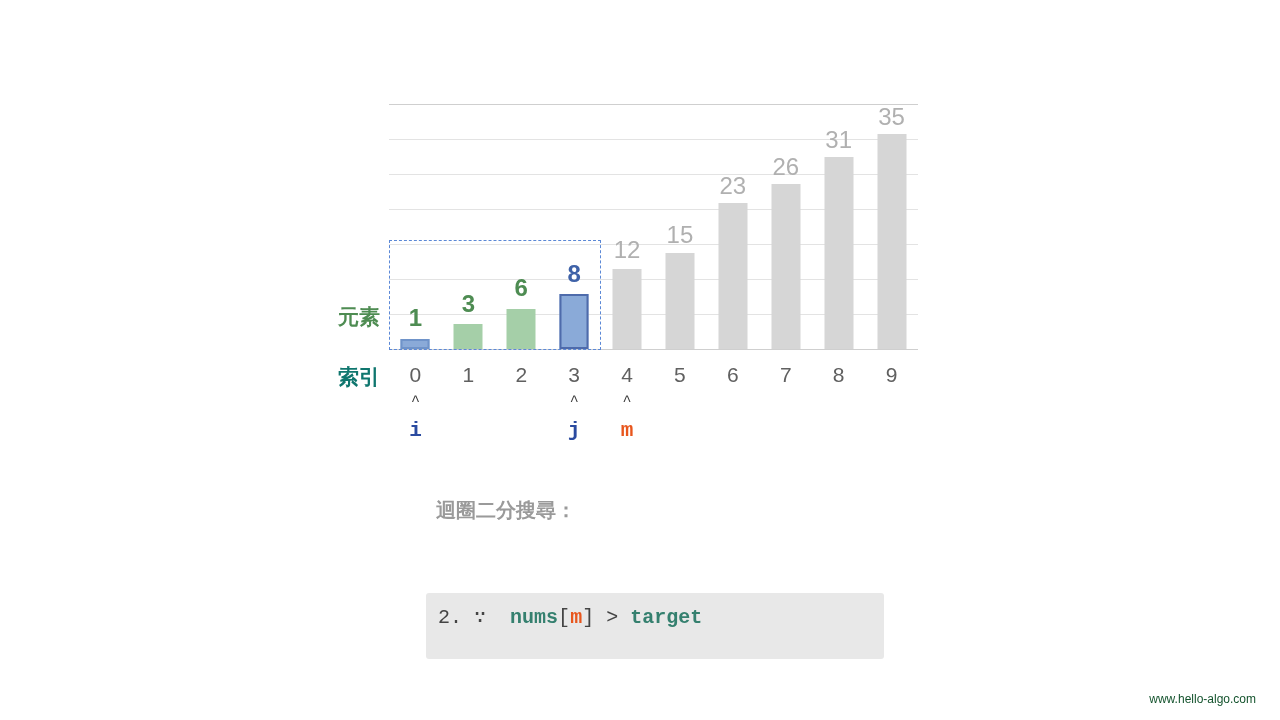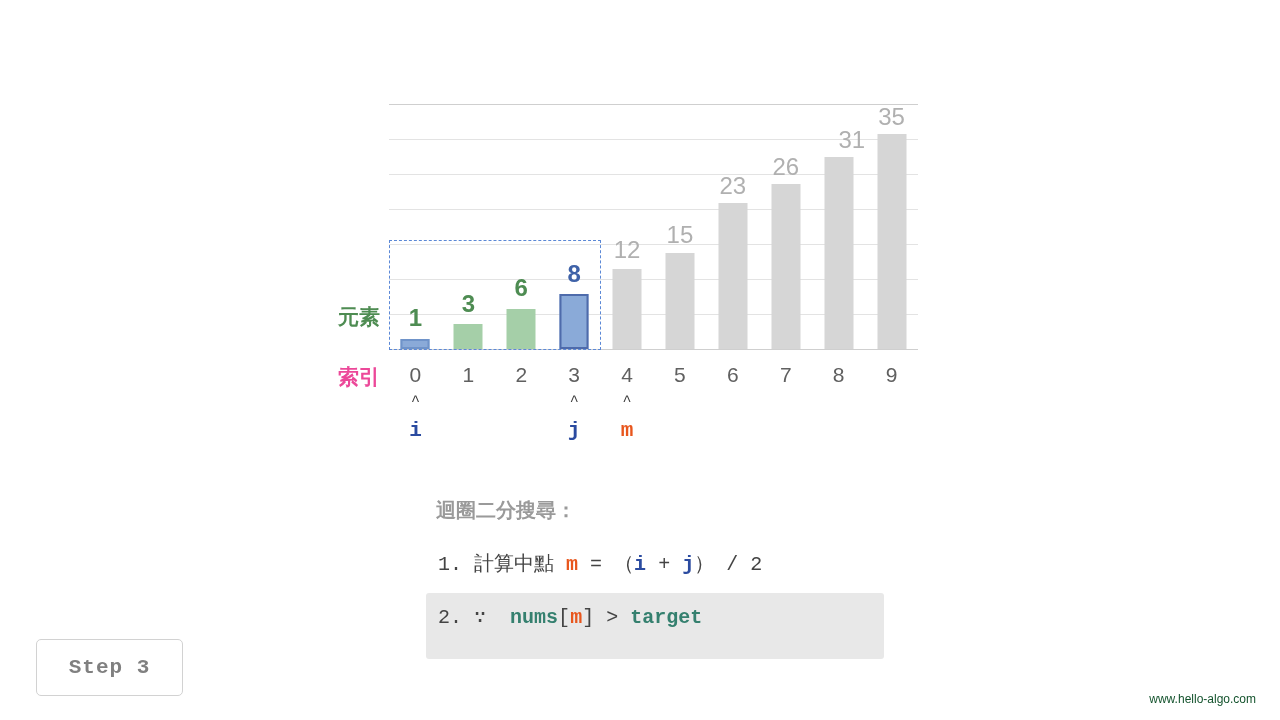--- a/index.html
+++ b/index.html
@@ -109,21 +109,21 @@
     font-weight: bold;
     font-family: "Liberation Sans", sans-serif;
     margin-left: 15px;
   }
   .row-label.elem {
     color: #4e8c52;
     left: 323px;
     top: 303px;
   }
   .row-label.index {
-    color: #ec4899;
+    color: #0f766e;
     left: 323px;
     top: 363px;
   }
 
   .index-row {
     position: absolute;
     left: 389px;
     top: 363px;
     width: 529px;
     height: 26px;
@@ -302,21 +302,21 @@
       <div class="bar-value gray-plain" style="left:317.4px; top:68px;">23</div>
 
       <div class="bar-slot" style="left:370.3px;">
         <div class="bar" style="height:165px;"></div>
       </div>
       <div class="bar-value gray-plain" style="left:370.3px; top:49px;">26</div>
 
       <div class="bar-slot" style="left:423.2px;">
         <div class="bar" style="height:192px;"></div>
       </div>
-      <div class="bar-value gray-plain" style="left:423.2px; top:22px;text-align:right;">31</div>
+      <div class="bar-value gray-plain" style="left:423.2px; top:22px;">31</div>
 
       <div class="bar-slot" style="left:476.1px;">
         <div class="bar" style="height:215px;"></div>
       </div>
       <div class="bar-value gray-plain" style="left:476.1px; top:-1px;">35</div>
     </div>
   </div>
 
   <div class="axis-line"></div>
 
@@ -344,22 +344,20 @@
 
     <div class="caret" style="left:158.7px;">^</div>
     <div class="ptr-name blue" style="left:158.7px;">j</div>
 
     <div class="caret" style="left:211.6px;">^</div>
     <div class="ptr-name orange" style="left:211.6px;">m</div>
   </div>
 
   <div class="caption">迴圈二分搜尋：</div>
 
-  <div class="step-line step1"><span class="c-dark">1.</span> <span class="c-dark">計算中點</span> <span class="c-orange">m</span> <span class="c-dark">=</span> <span class="c-dark">（</span><span class="c-blue">i</span> <span class="c-dark">+</span> <span class="c-blue">j</span><span class="c-dark">）</span> <span class="c-dark">/ 2</span></div>
 
   <div class="hl-box"></div>
   <div class="step-line step2a"><span class="c-dark">2.</span> <span class="c-dark">∵</span>  <span class="c-green">nums</span><span class="c-dark">[</span><span class="c-orange">m</span><span class="c-dark">]</span> <span class="c-dark">&gt;</span> <span class="c-green">target</span></div>
 
-  <div class="step-badge">Step 3</div>
 
   <div class="watermark">www.hello-algo.com</div>
 
 </div>
 
 </body></html>

